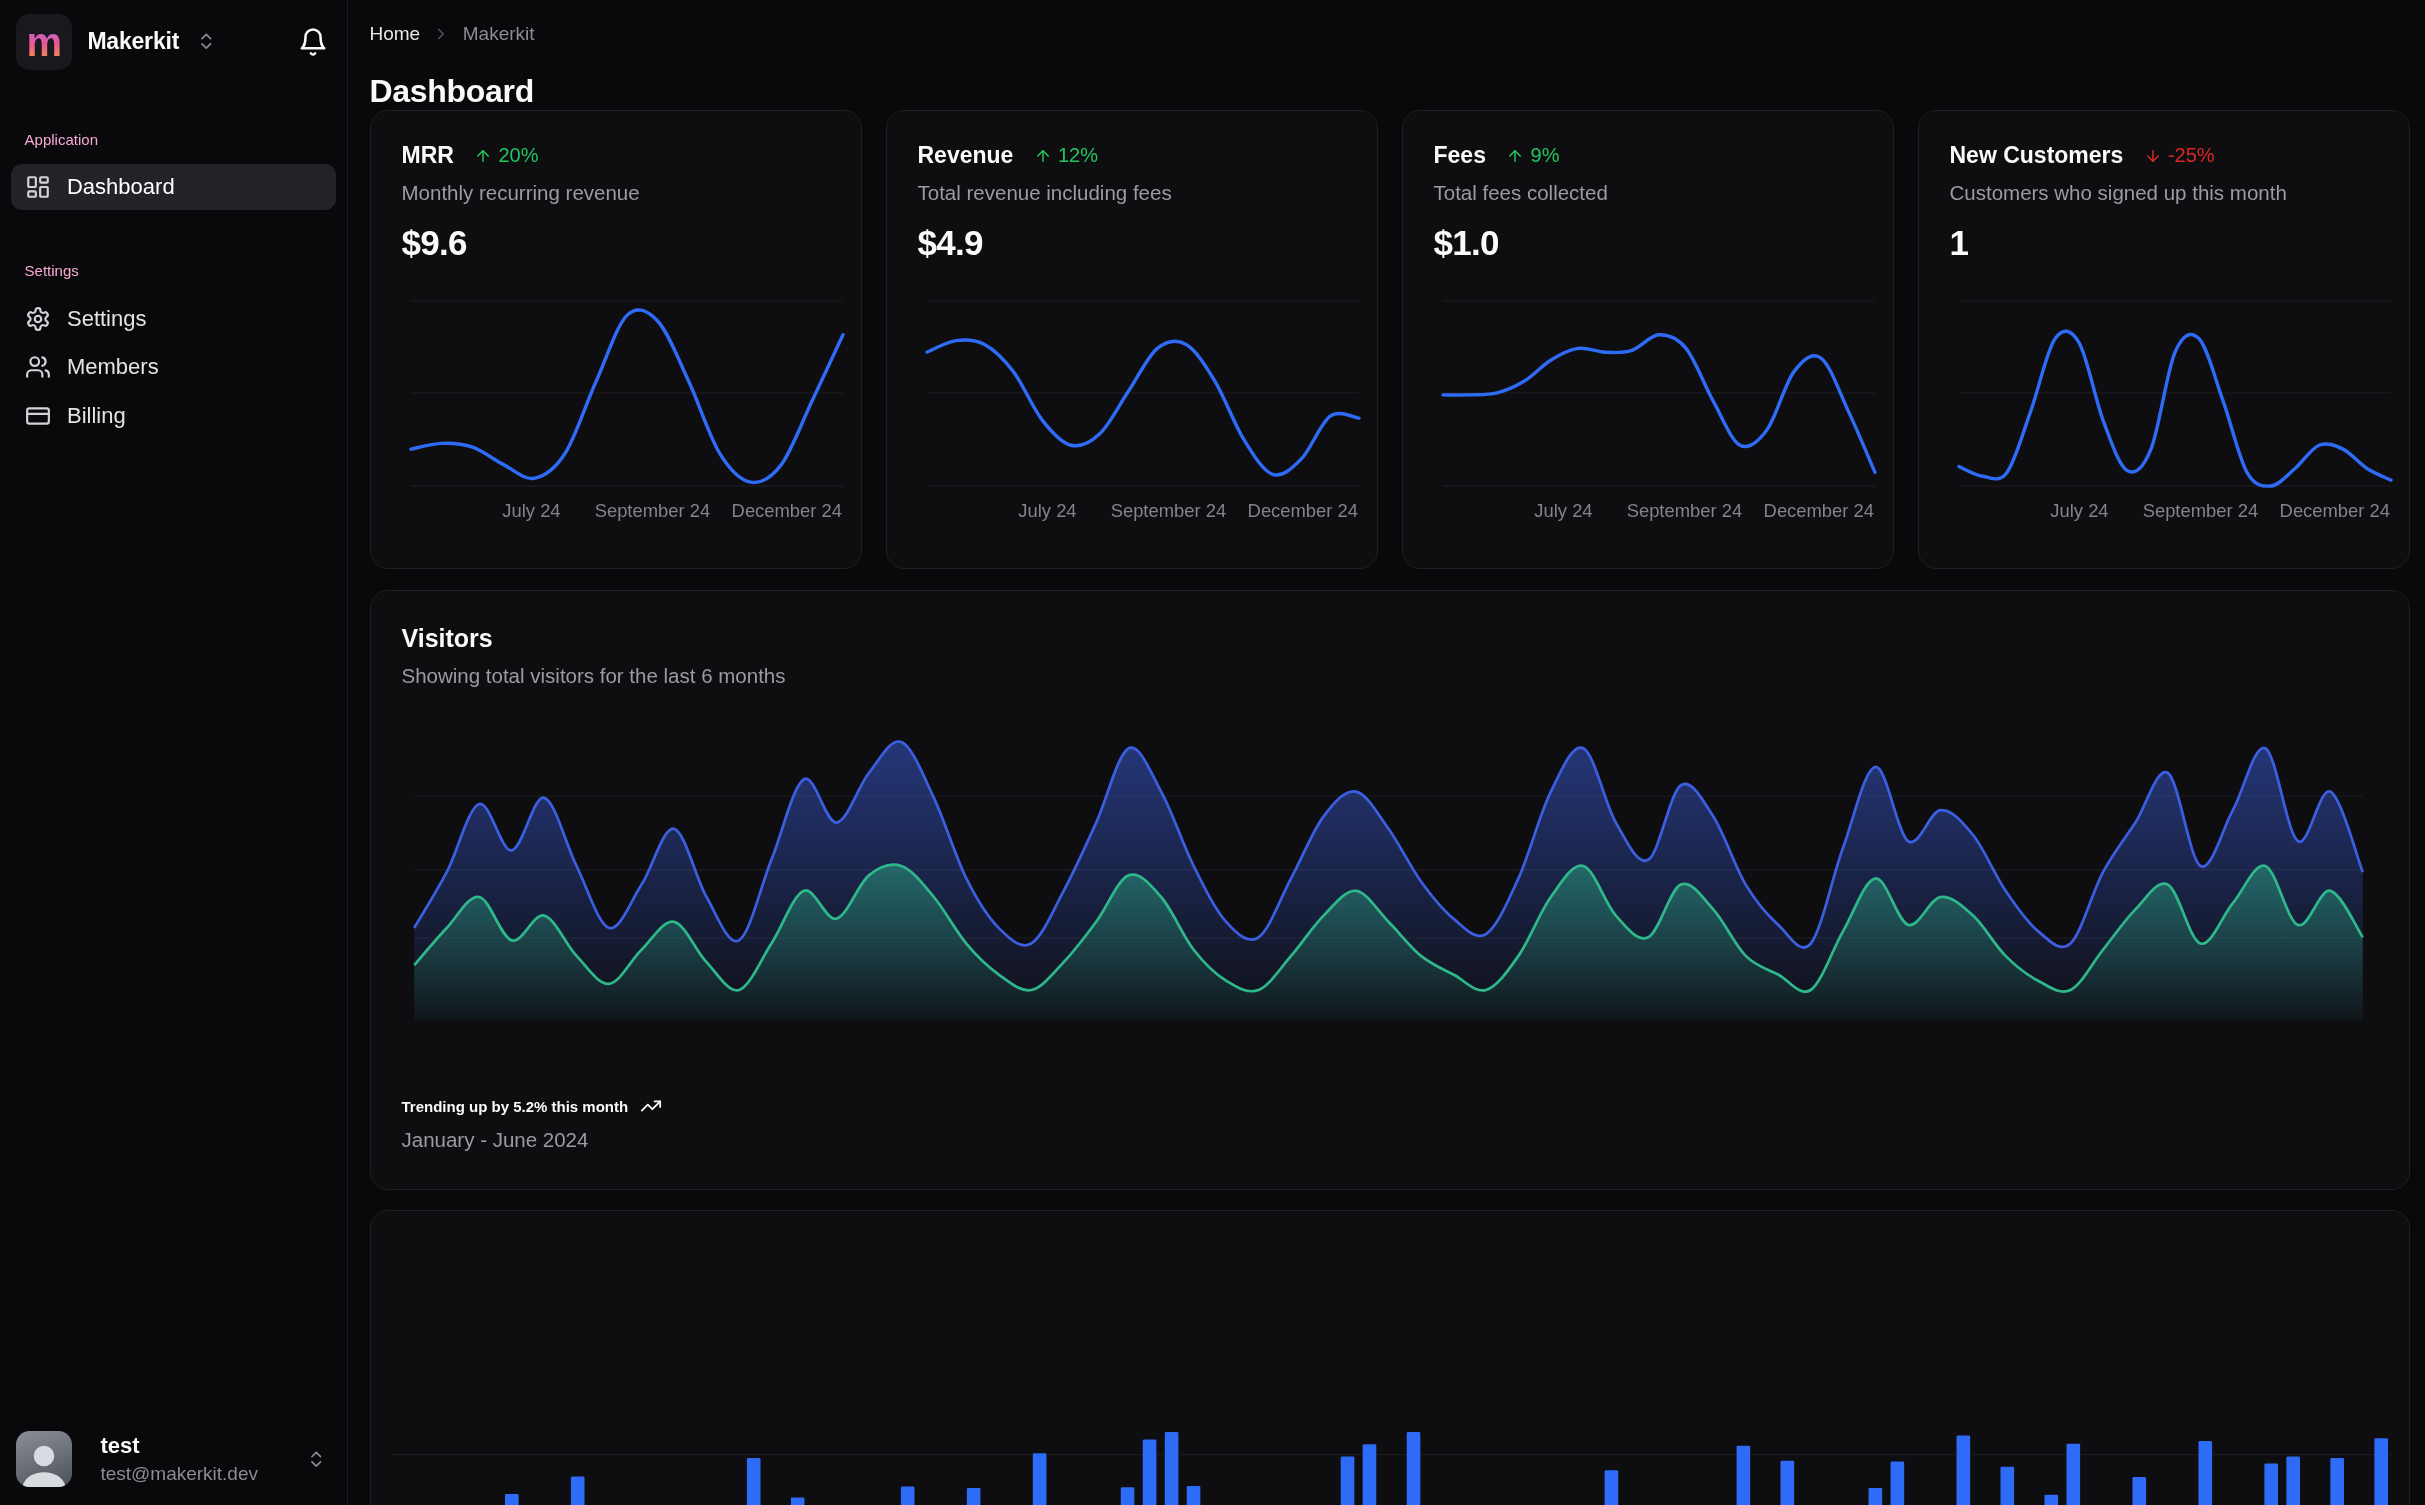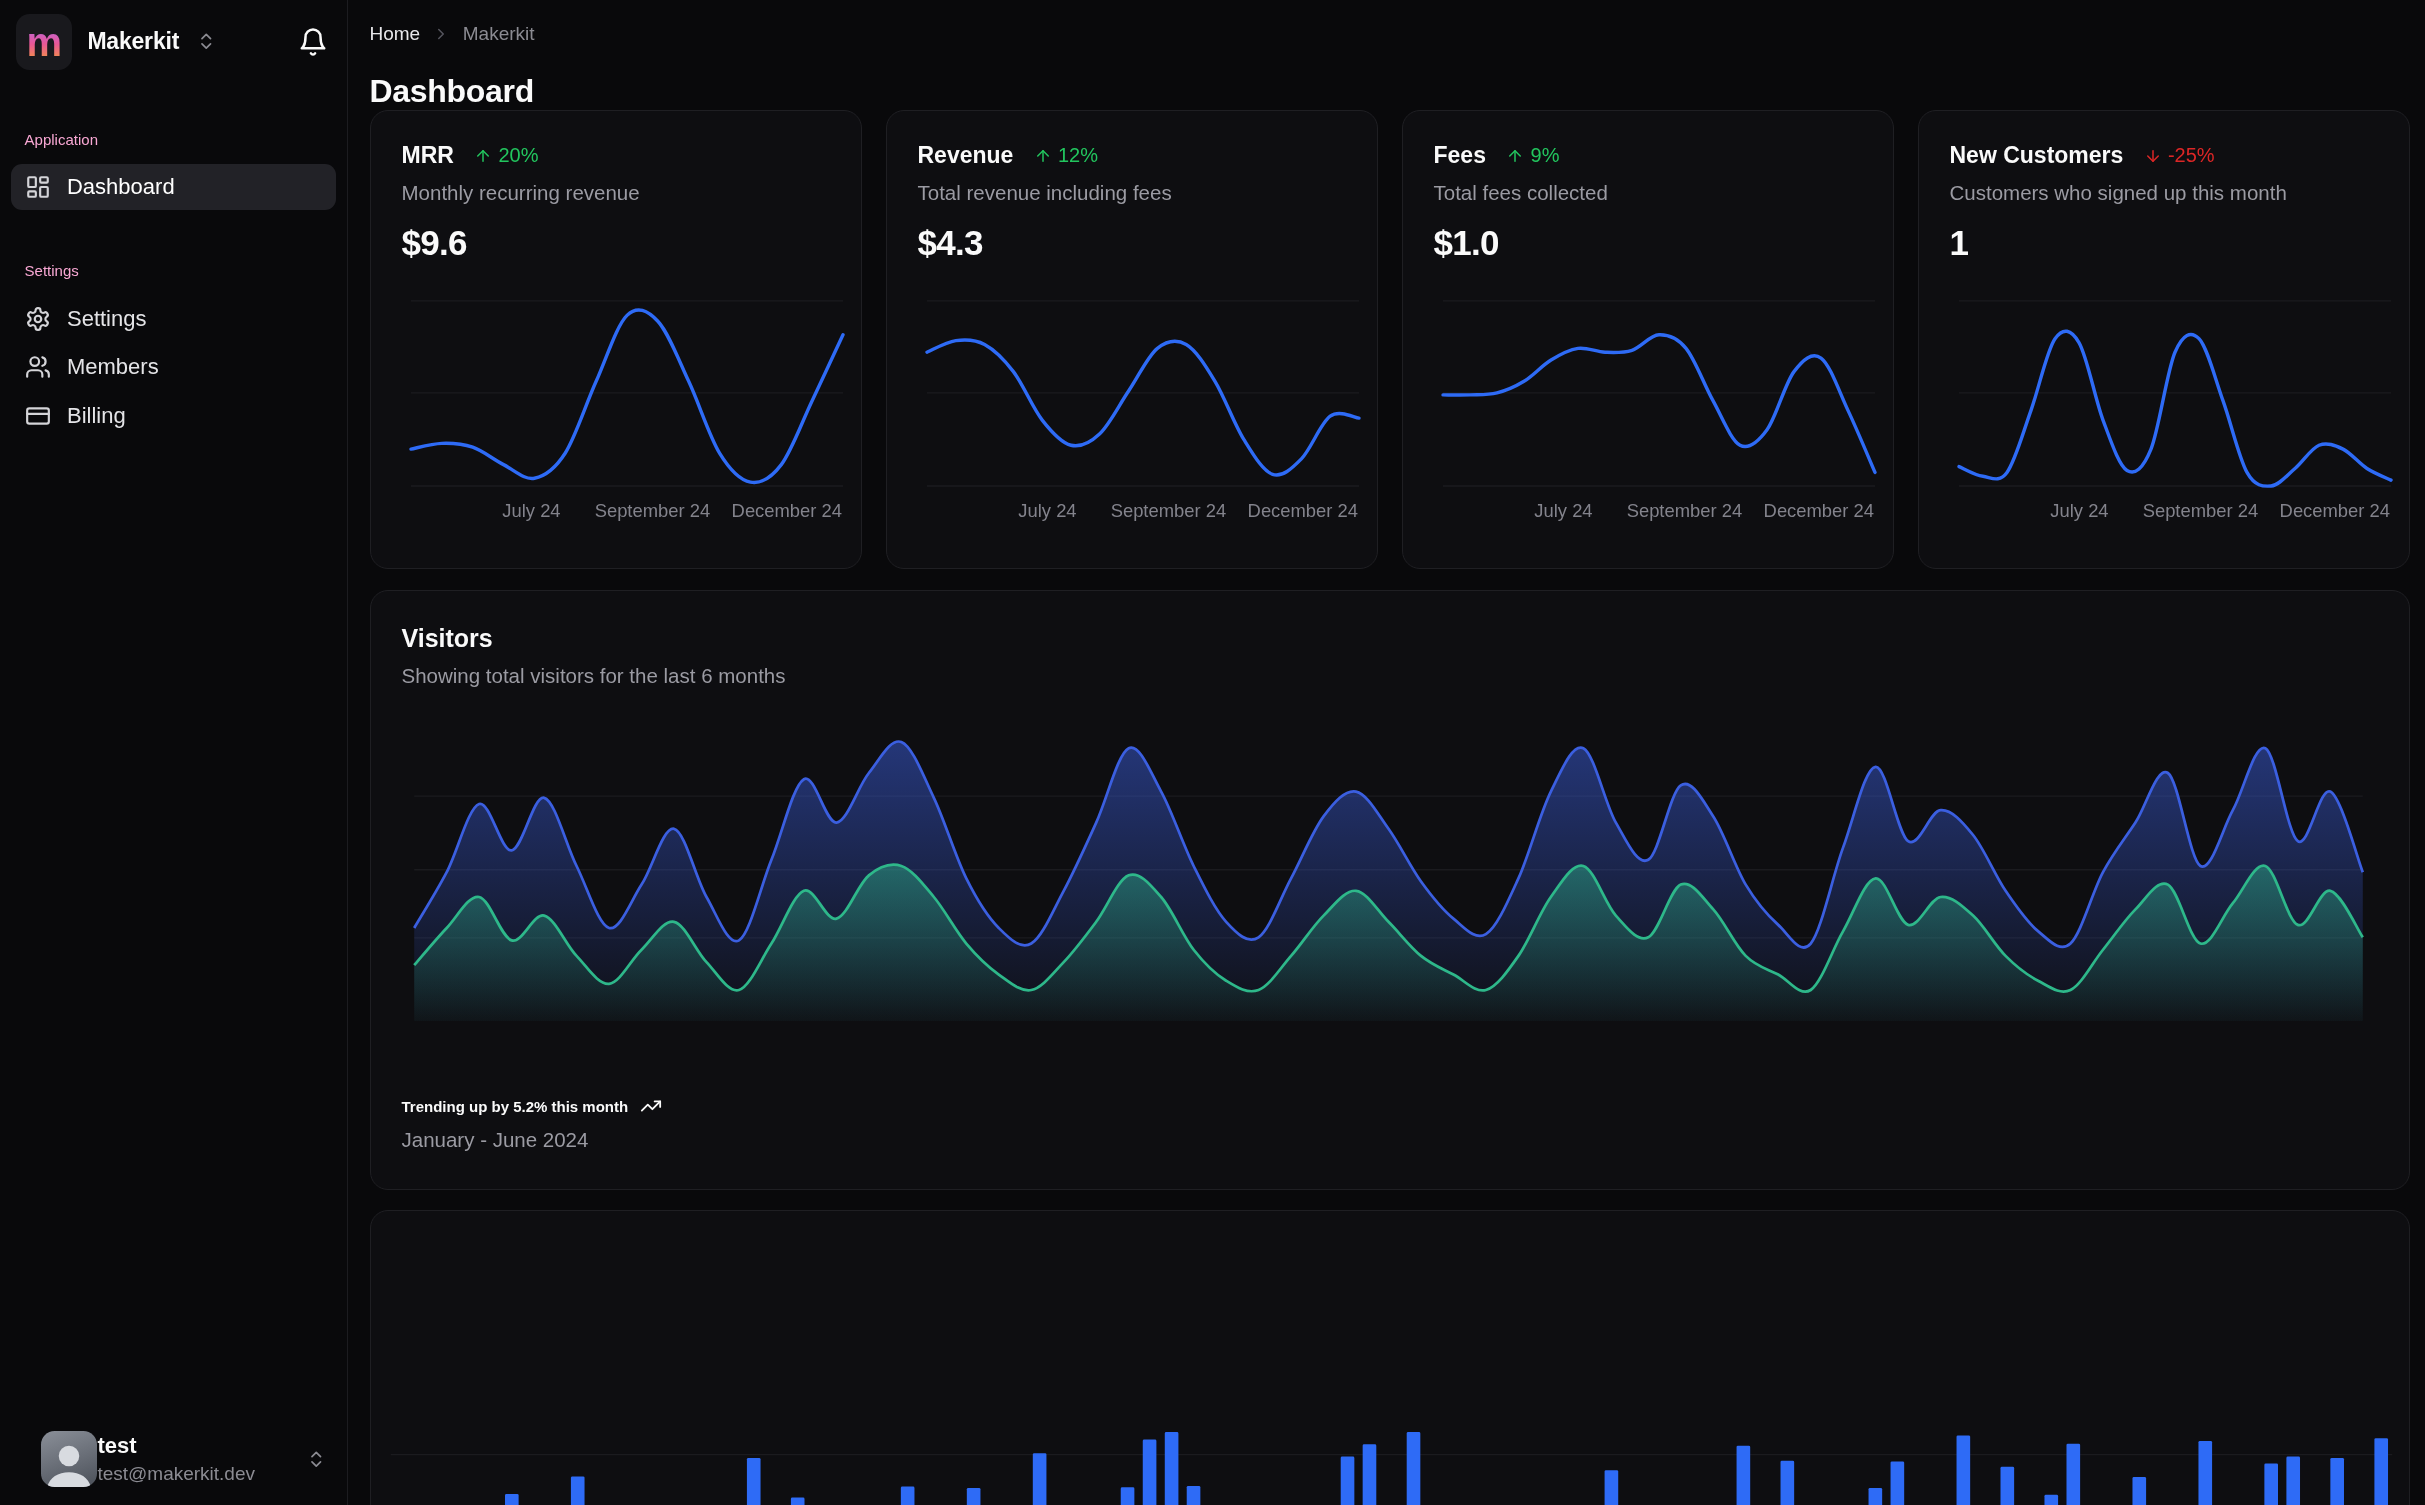--- a/index.html
+++ b/index.html
@@ -20,21 +20,21 @@
   .switcher{color:#8b8b92;margin-left:1.4px;}
   .sb-spacer{flex:1;}
   .bell{color:#fafafa;}
   .sb-nav{padding:48px 11px 0;}
   .group-label{font-size:15px;color:#f9a8d4;padding:0 13.6px;margin-bottom:16.4px;}
   .group-gap{margin-top:52px;}
   .nav-item{display:flex;align-items:center;gap:16.4px;height:46px;border-radius:11px;padding:0 13.6px;
             font-size:22px;color:#e4e4e7;margin-bottom:2.7px;cursor:pointer;}
   .nav-item.active{background:#222227;color:#ffffff;}
   .nav-item .icon{color:#d4d4d8;}
-  .sb-footer{margin-top:auto;display:flex;align-items:center;gap:0;padding:16.4px 20.5px 18px 16.4px;margin-left:25px;}
+  .sb-footer{margin-top:auto;display:flex;align-items:center;gap:28px;padding:16.4px 20.5px 18px 16.4px;}
   .avatar{width:56px;height:56px;border-radius:13.6px;overflow:hidden;flex:none;
           background:linear-gradient(160deg,#8a8f98 0%,#4b5059 100%);position:relative;}
   .avatar svg{position:absolute;bottom:-4.1px;left:0;}
   .user-meta{flex:1;min-width:0;}
   .user-name{font-size:22px;font-weight:600;}
   .user-email{font-size:19px;color:#8b8b92;margin-top:4.1px;}
 
   
   .main{position:absolute;left:349px;top:0;right:0;bottom:0;}
   .breadcrumb{position:absolute;left:20.5px;top:23px;display:flex;align-items:center;gap:12.3px;font-size:19px;}
@@ -213,21 +213,21 @@
             <span class="stat-title">Revenue</span>
             <span class="badge up">
               <svg class="icon" width="18" height="18" viewBox="0 0 24 24">
                   <path d="M12 19V5"></path>
                   <path d="m5 12 7-7 7 7"></path>
                 </svg>
               <span>12%</span>
             </span>
           </div>
           <div class="stat-desc">Total revenue including fees</div>
-          <div class="stat-value">$4.3</div>
+          <div class="stat-value">$4.9</div>
         </div>
         <div class="spark-wrap">
             <svg width="432" height="194" overflow="visible" viewBox="0 0 633 284">
               <line x1="0" x2="633" y1="9.9" y2="9.9" stroke="#1b1b1f" stroke-width="2"></line>
               <line x1="0" x2="633" y1="144.8" y2="144.8" stroke="#1b1b1f" stroke-width="2"></line>
               <line x1="0" x2="633" y1="281.2" y2="281.2" stroke="#1b1b1f" stroke-width="2"></line>
       <path d="M0.0,85.2C7.0,82.4,28.1,70.1,42.2,68.2C56.3,66.3,70.3,66.3,84.4,73.8C98.5,81.4,112.5,95.1,126.6,113.6C140.7,132.1,154.7,166.6,168.8,184.6C182.9,202.6,196.9,218.2,211.0,221.5C225.1,224.8,239.1,217.7,253.2,204.5C267.3,191.2,281.3,162.8,295.4,142.0C309.5,121.2,323.5,90.9,337.6,79.5C351.7,68.2,365.7,65.8,379.8,73.8C393.9,81.9,407.9,104.6,422.0,127.8C436.1,151.0,450.1,190.3,464.2,213.0C478.3,235.7,492.3,259.4,506.4,264.1C520.5,268.9,534.5,255.6,548.6,241.4C562.7,227.2,576.7,188.9,590.8,178.9C604.9,169.0,626.0,181.3,633.0,181.8" fill="none" stroke="#2e6bf6" stroke-width="5" stroke-linecap="round"></path>
             </svg>
           </div>
         <div class="spark-axis">

